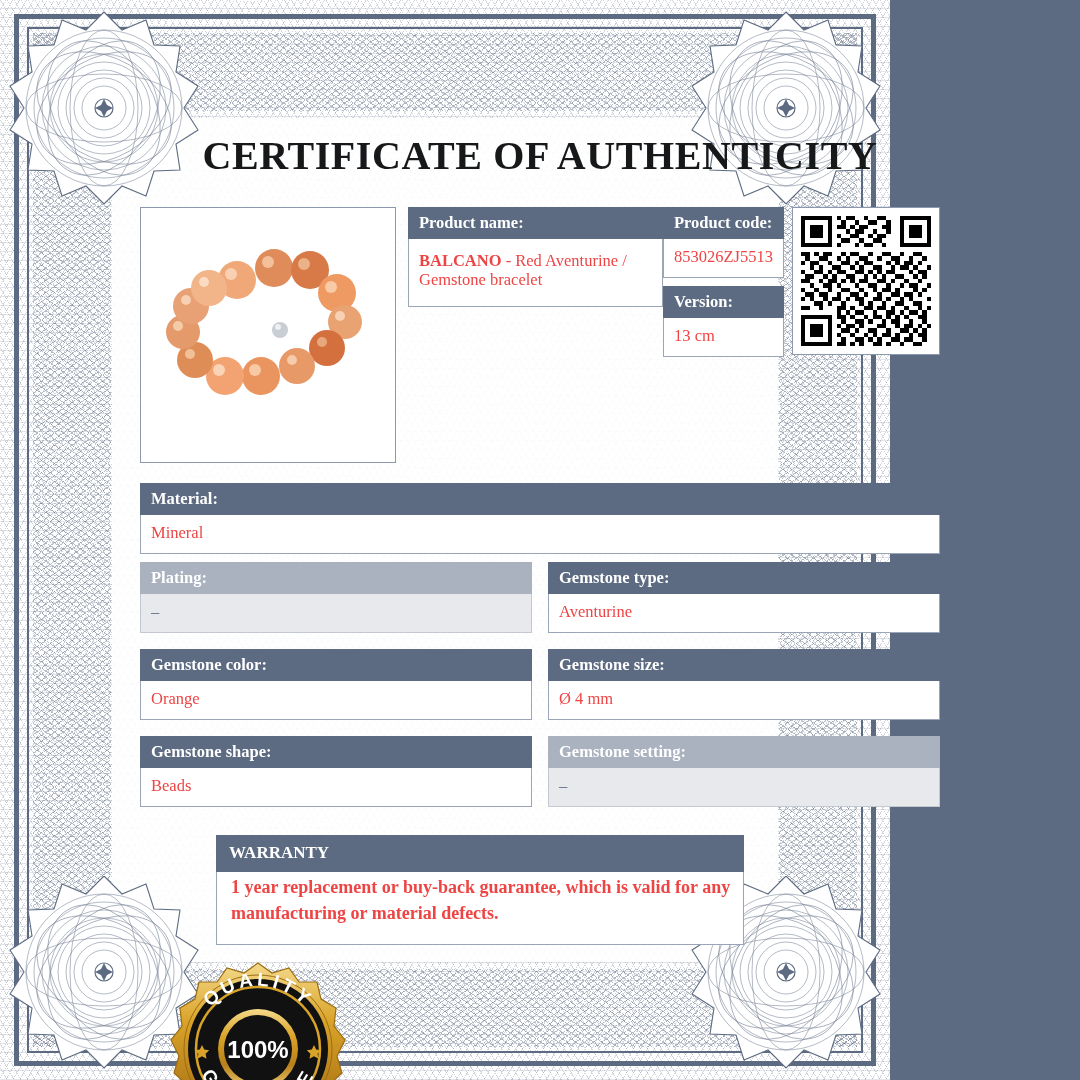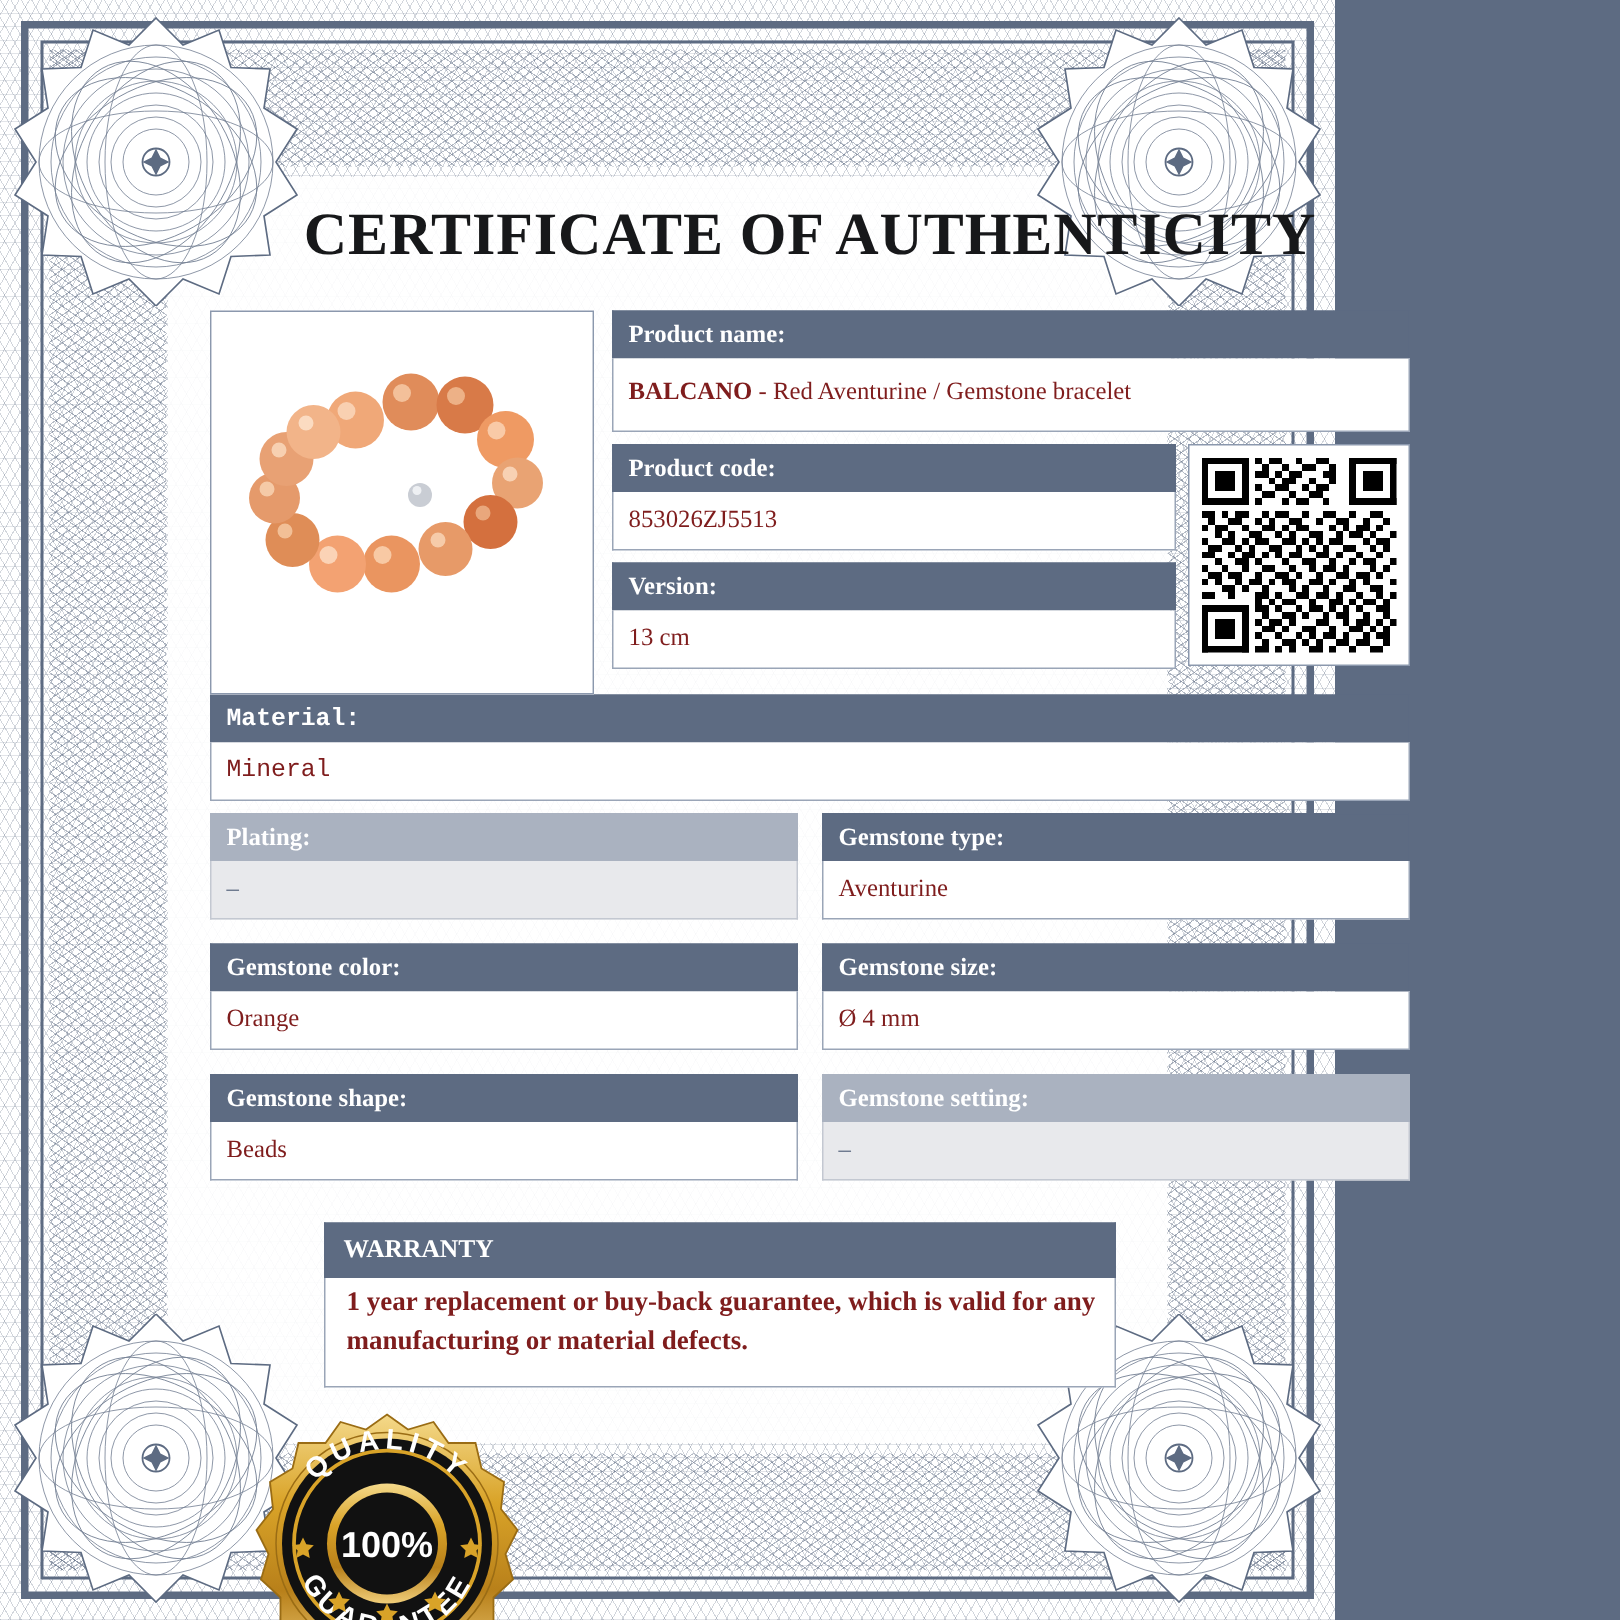--- a/index.html
+++ b/index.html
@@ -91,36 +91,36 @@
     height: 256px;
     border: 1px solid #8b98ad;
     background: #fff;
     margin-right: 12px;
     position: relative;
     overflow: hidden;
     flex: 0 0 auto;
   }
   .photo-box svg { position: absolute; left: 0; top: 0; }
 
-  .right-col { flex: 1 1 auto; display: flex; flex-direction: column; }
+  .right-col { flex: 1 1 auto; display: flex; flex-direction: row; }
 
   .fieldblock { margin-bottom: 8px; }
   .fld-label {
     background: #5d6b82;
     color: #ffffff;
     font-weight: bold;
     font-size: 16.5px;
     padding: 6px 10px 7px 10px;
     border: 1px solid #5d6b82;
     border-bottom: none;
     line-height: 1.1;
   }
   .fld-value {
     background: #ffffff;
-    color: #7f1d1d;
+    color: #ef4444;
     font-size: 16.5px;
     padding: 9px 10px 10px 10px;
     border: 1px solid #9aa5b7;
     border-top: none;
     line-height: 1.15;
   }
   .fld-value b { font-weight: bold; }
   .fieldblock.muted .fld-label { background: #aab2c0; border-color: #aab2c0; color: #ffffff; }
   .fieldblock.muted .fld-value { background: #e8e9ec; color: #5d6b82; border-color: #c3c8d1; }
 
@@ -130,21 +130,21 @@
   .codes-left { flex: 1 1 auto; margin-right: 8px; }
   .qr-box {
     width: 148px; height: 148px;
     border: 1px solid #8b98ad;
     background: #fff;
     padding: 8px;
     flex: 0 0 auto;
   }
   .qr-box svg { display: block; }
 
-  .full-row { margin-top: 0; font-family: Liberation Mono, monospace; }
+  .full-row { margin-top: 20px; }
   .two-col { display: flex; gap: 16px; margin-top: 8px; }
   .two-col > div { flex: 1 1 0; }
 
   
   .bottom-area {
     display: flex;
     align-items: flex-start;
     margin-top: 20px;
     flex-direction: column;
   }

